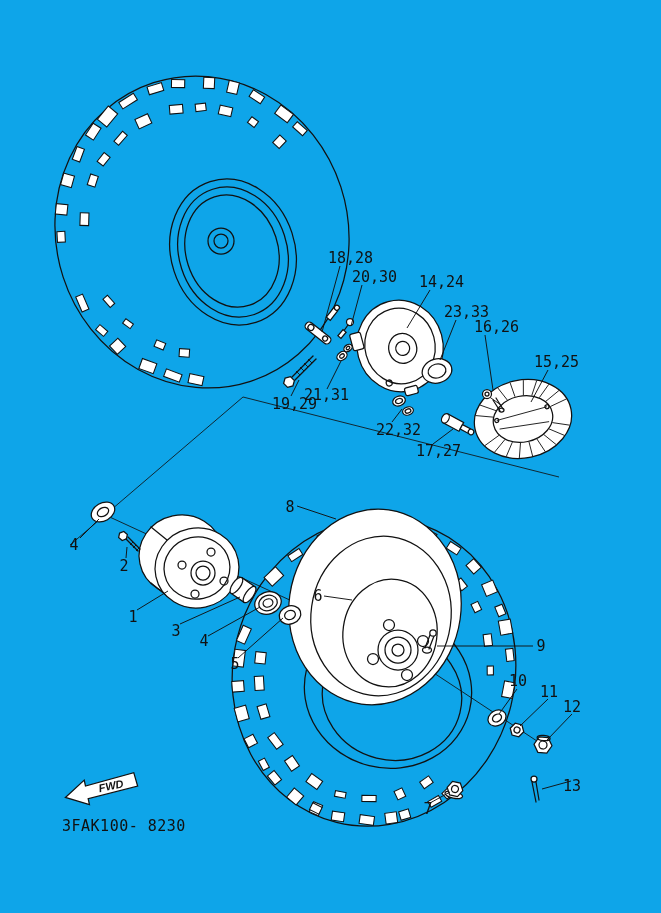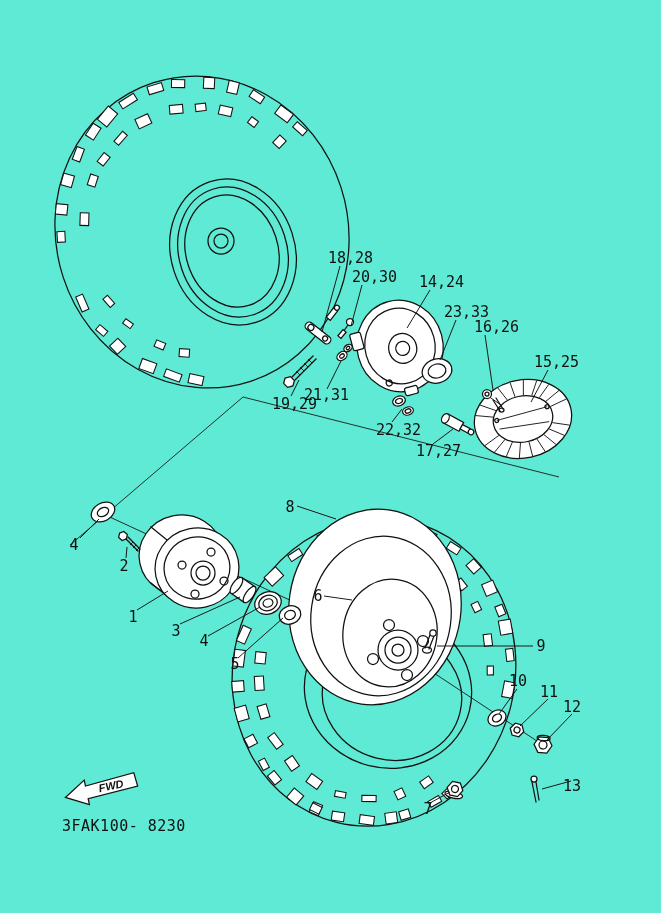--- a/index.html
+++ b/index.html
@@ -1,16 +1,16 @@
 <!DOCTYPE html>
 <html><head>
 <meta charset="utf-8">
 <style>
   html,body{margin:0;padding:0;background:#e8e8e8;}
-  .page{width:661px;height:913px;background:#5eead4;position:relative;overflow:hidden;
+  .page{width:661px;height:913px;background:#0ea5e9;position:relative;overflow:hidden;
         font-family:"DejaVu Sans Mono",monospace;}
   svg{display:block}
   .ln{stroke:#111;stroke-width:1.25;fill:none;stroke-linecap:round}
   .lnw{stroke:#111;stroke-width:1.25;fill:#fff;stroke-linecap:round}
   .thin{stroke:#111;stroke-width:0.85;fill:none}
   .lead{stroke:#111;stroke-width:0.95;fill:none}
   .tick{stroke:#111;stroke-width:0.9;fill:none}
   .callout{font-family:"DejaVu Sans Mono",monospace;font-size:15px;fill:#111}
   .code{font-family:"DejaVu Sans Mono",monospace;font-size:15px;letter-spacing:.5px;fill:#111}
   .fwd{font-family:"Liberation Sans",sans-serif;font-style:italic;font-weight:bold;font-size:11px;fill:#111}

